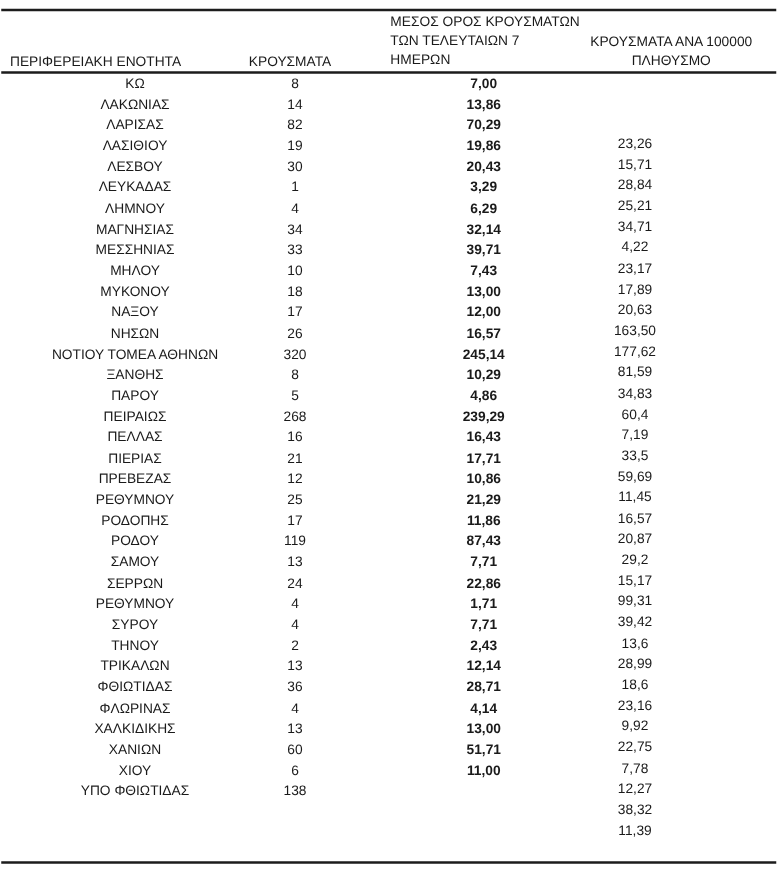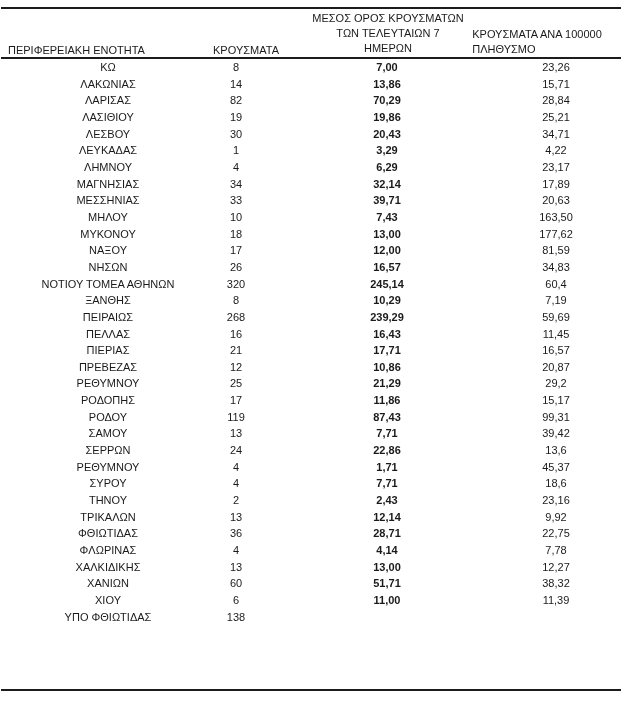--- a/index.html
+++ b/index.html
@@ -23,23 +23,23 @@
     right: 2px;
     height: 2px;
     background: #1c1c1c;
   }
   .rule-top    { top: 7px; }
   .rule-header { top: 57px; }
   .rule-bottom { top: 689px; }
 
   .hdr { position: absolute; line-height: 15px; white-space: nowrap; }
   .hdr-region  { left: 8px;  top: 43px; }
-  .hdr-cases   { left: 246px; top: 43px; transform: translateX(-50%); }
-  .hdr-avg7    { left: 388px; top: 11px; transform: translateX(-50%); text-align: center; }
-  .hdr-per100k { left: 537px; top: 27px; transform: translateX(-50%); text-align: left; }
+  .hdr-cases   { left: 232px; top: 43px; transform: translateX(-50%); }
+  .hdr-avg7    { left: 388px; top: 11px; transform: translateX(-50%); }
+  .hdr-per100k { left: 537px; top: 27px; transform: translateX(-50%); text-align: center; }
 
   .rows {
     position: absolute;
     top: 59px;
     left: 0;
     right: 0;
   }
   .row {
     position: relative;
     height: 16.66px;
@@ -47,21 +47,21 @@
   .cell {
     position: absolute;
     top: 0;
     line-height: 16.66px;
     white-space: nowrap;
     transform: translateX(-50%);
   }
   .cell-region  { left: 108px; }
   .cell-cases   { left: 236px; }
   .cell-avg7    { left: 387px; font-weight: bold; }
-  .cell-per100k { left: 556px; }
+  .cell-per100k { left: 508px; margin-top: 48px; }
 </style>
 </head>
 <body>
 
 <div class="page">
 
   <div class="rule rule-top"></div>
 
   <div>
     <div class="hdr hdr-region">ΠΕΡΙΦΕΡΕΙΑΚΗ ΕΝΟΤΗΤΑ</div>
@@ -178,20 +178,26 @@
     <span class="cell cell-per100k">60,4</span>
   </div>
 
   <div class="row">
     <span class="cell cell-region">ΞΑΝΘΗΣ</span>
     <span class="cell cell-cases">8</span>
     <span class="cell cell-avg7">10,29</span>
     <span class="cell cell-per100k">7,19</span>
   </div>
 
+  <div class="row">
+    <span class="cell cell-region">ΠΑΡΟΥ</span>
+    <span class="cell cell-cases">5</span>
+    <span class="cell cell-avg7">4,86</span>
+    <span class="cell cell-per100k">33,5</span>
+  </div>
 
   <div class="row">
     <span class="cell cell-region">ΠΕΙΡΑΙΩΣ</span>
     <span class="cell cell-cases">268</span>
     <span class="cell cell-avg7">239,29</span>
     <span class="cell cell-per100k">59,69</span>
   </div>
 
   <div class="row">
     <span class="cell cell-region">ΠΕΛΛΑΣ</span>
@@ -246,21 +252,21 @@
     <span class="cell cell-region">ΣΕΡΡΩΝ</span>
     <span class="cell cell-cases">24</span>
     <span class="cell cell-avg7">22,86</span>
     <span class="cell cell-per100k">13,6</span>
   </div>
 
   <div class="row">
     <span class="cell cell-region">ΡΕΘΥΜΝΟΥ</span>
     <span class="cell cell-cases">4</span>
     <span class="cell cell-avg7">1,71</span>
-    <span class="cell cell-per100k">45,37</span>
+    <span class="cell cell-per100k">28,99</span>
   </div>
 
   <div class="row">
     <span class="cell cell-region">ΣΥΡΟΥ</span>
     <span class="cell cell-cases">4</span>
     <span class="cell cell-avg7">7,71</span>
     <span class="cell cell-per100k">18,6</span>
   </div>
 
   <div class="row">

